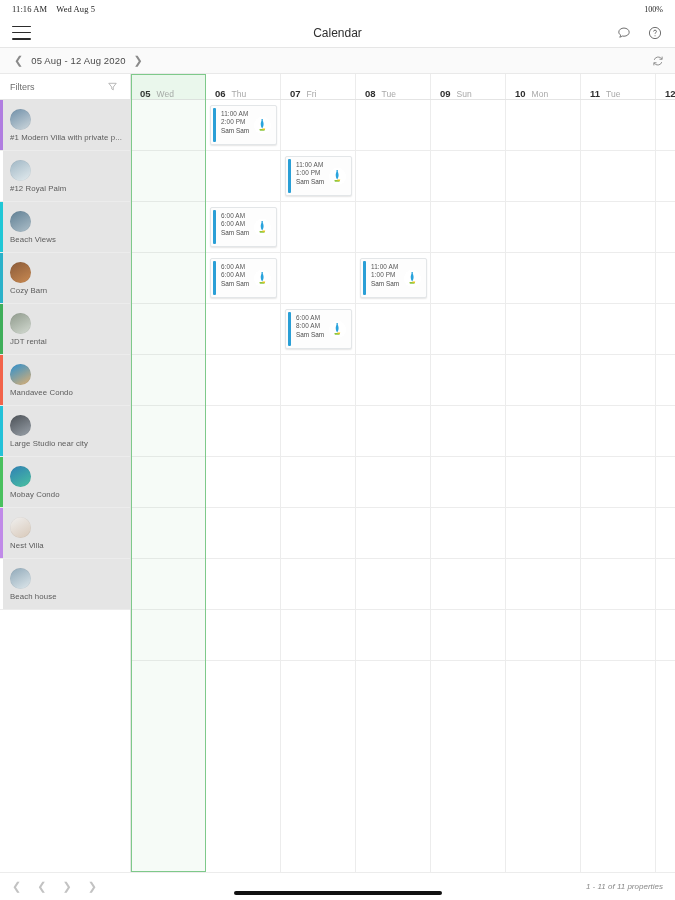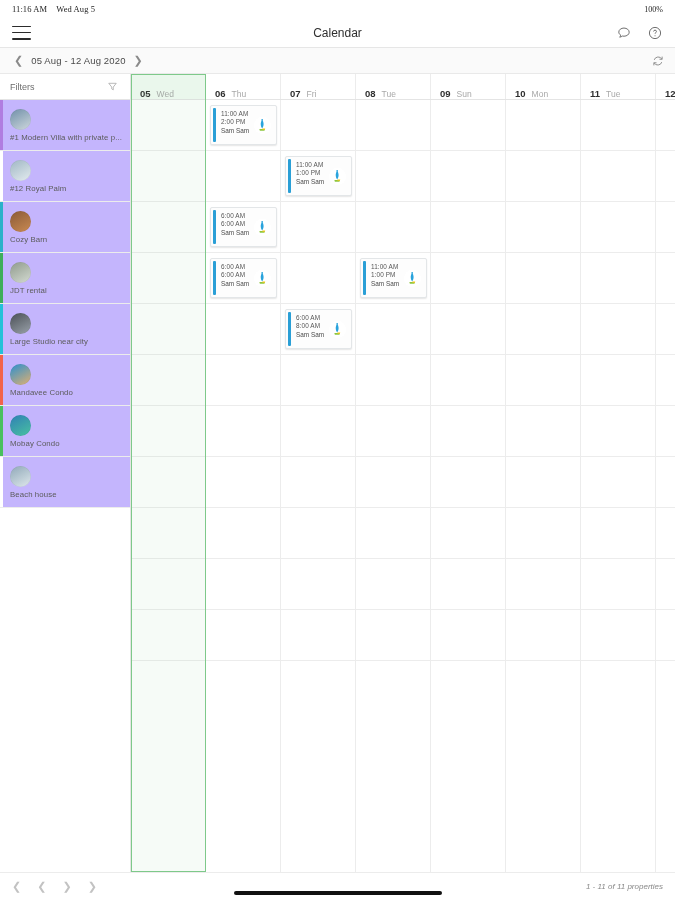--- a/index.html
+++ b/index.html
@@ -66,21 +66,21 @@
     padding: 0 12px 0 10px; border-bottom: 1px solid #e4e4e4;
   }
   .filters-label { font-size: 9px; color: #6d6d6d; }
   .funnel { width: 11px; height: 11px; color: #9e9e9e; cursor: pointer; }
   .funnel svg { width:100%; height:100%; display:block; }
 
   .prop-list { }
   .prop-row {
     height: 51px; position: relative; display: flex; flex-direction: column;
     justify-content: center; padding-left: 10px; border-bottom: 1px solid #ececec;
-    background: #c4b5fd; cursor: pointer;
+    background: #e5e5e5; cursor: pointer;
   }
   .prop-strip { position: absolute; left: 0; top: 0; bottom: 0; width: 3px; }
   .prop-avatar {
     width: 21px; height: 21px; border-radius: 50%; margin-bottom: 3px;
     background-size: cover; background-position: center; flex: 0 0 21px;
     box-shadow: 0 0 0 0.5px rgba(0,0,0,.06) inset;
   }
   .prop-name {
     font-size: 7.8px; color: #5b5b5b; white-space: nowrap; overflow: hidden;
     text-overflow: ellipsis; max-width: 112px; letter-spacing: .1px;
@@ -211,43 +211,53 @@
             <div class="prop-strip" style="background: rgb(176, 125, 224);"></div>
             <div class="prop-avatar" style="background: linear-gradient(150deg, rgb(111, 143, 168) 0%, rgb(207, 216, 221) 100%);"></div>
             <div class="prop-name">#1 Modern Villa with private p...</div>
           </div>
           <div class="prop-row">
             <div class="prop-strip" style="background: rgb(255, 255, 255);"></div>
             <div class="prop-avatar" style="background: linear-gradient(150deg, rgb(159, 182, 196) 0%, rgb(228, 236, 239) 100%);"></div>
             <div class="prop-name">#12 Royal Palm</div>
           </div>
           <div class="prop-row">
+            <div class="prop-strip" style="background: rgb(33, 199, 214);"></div>
+            <div class="prop-avatar" style="background: linear-gradient(150deg, rgb(95, 127, 148) 0%, rgb(174, 191, 201) 100%);"></div>
+            <div class="prop-name">Beach Views</div>
+          </div>
+          <div class="prop-row">
             <div class="prop-strip" style="background: rgb(43, 177, 201);"></div>
             <div class="prop-avatar" style="background: linear-gradient(150deg, rgb(138, 90, 56) 0%, rgb(201, 138, 82) 100%);"></div>
             <div class="prop-name">Cozy Barn</div>
           </div>
           <div class="prop-row">
             <div class="prop-strip" style="background: rgb(63, 174, 90);"></div>
             <div class="prop-avatar" style="background: linear-gradient(150deg, rgb(143, 154, 140) 0%, rgb(212, 219, 210) 100%);"></div>
             <div class="prop-name">JDT rental</div>
           </div>
           <div class="prop-row">
+            <div class="prop-strip" style="background: rgb(242, 99, 74);"></div>
+            <div class="prop-avatar" style="background: linear-gradient(150deg, rgb(42, 143, 208) 0%, rgb(224, 176, 112) 100%);"></div>
+            <div class="prop-name">Mandavee Condo</div>
+          </div>
+          <div class="prop-row">
             <div class="prop-strip" style="background: rgb(35, 193, 216);"></div>
             <div class="prop-avatar" style="background: linear-gradient(150deg, rgb(74, 79, 85) 0%, rgb(154, 162, 170) 100%);"></div>
             <div class="prop-name">Large Studio near city</div>
           </div>
           <div class="prop-row">
-            <div class="prop-strip" style="background: rgb(242, 99, 74);"></div>
-            <div class="prop-avatar" style="background: linear-gradient(150deg, rgb(42, 143, 208) 0%, rgb(224, 176, 112) 100%);"></div>
-            <div class="prop-name">Mandavee Condo</div>
-          </div>
-          <div class="prop-row">
             <div class="prop-strip" style="background: rgb(73, 192, 94);"></div>
             <div class="prop-avatar" style="background: linear-gradient(150deg, rgb(47, 127, 181) 0%, rgb(73, 194, 160) 100%);"></div>
             <div class="prop-name">Mobay Condo</div>
+          </div>
+          <div class="prop-row">
+            <div class="prop-strip" style="background: rgb(192, 138, 232);"></div>
+            <div class="prop-avatar" style="background: linear-gradient(150deg, rgb(240, 240, 240) 0%, rgb(216, 200, 184) 100%);"></div>
+            <div class="prop-name">Nest Villa</div>
           </div>
           <div class="prop-row">
             <div class="prop-strip" style="background: rgb(255, 255, 255);"></div>
             <div class="prop-avatar" style="background: linear-gradient(150deg, rgb(143, 168, 184) 0%, rgb(223, 232, 236) 100%);"></div>
             <div class="prop-name">Beach house</div>
           </div>
         </div>
     </div>
 
     <div class="cal">

